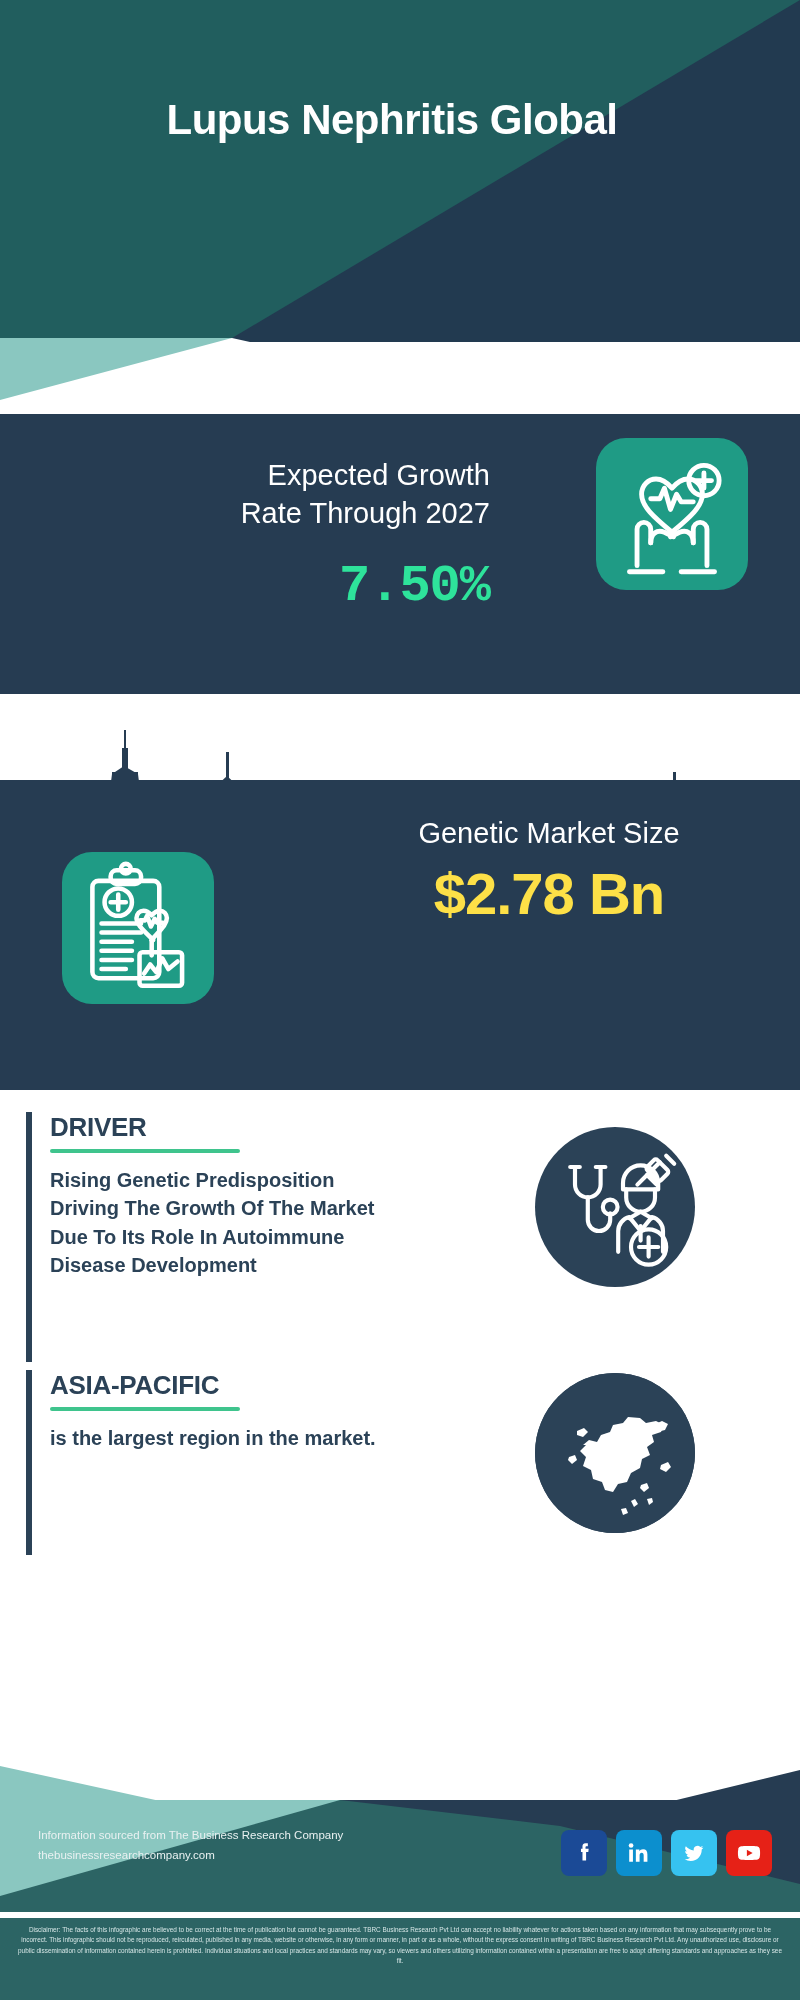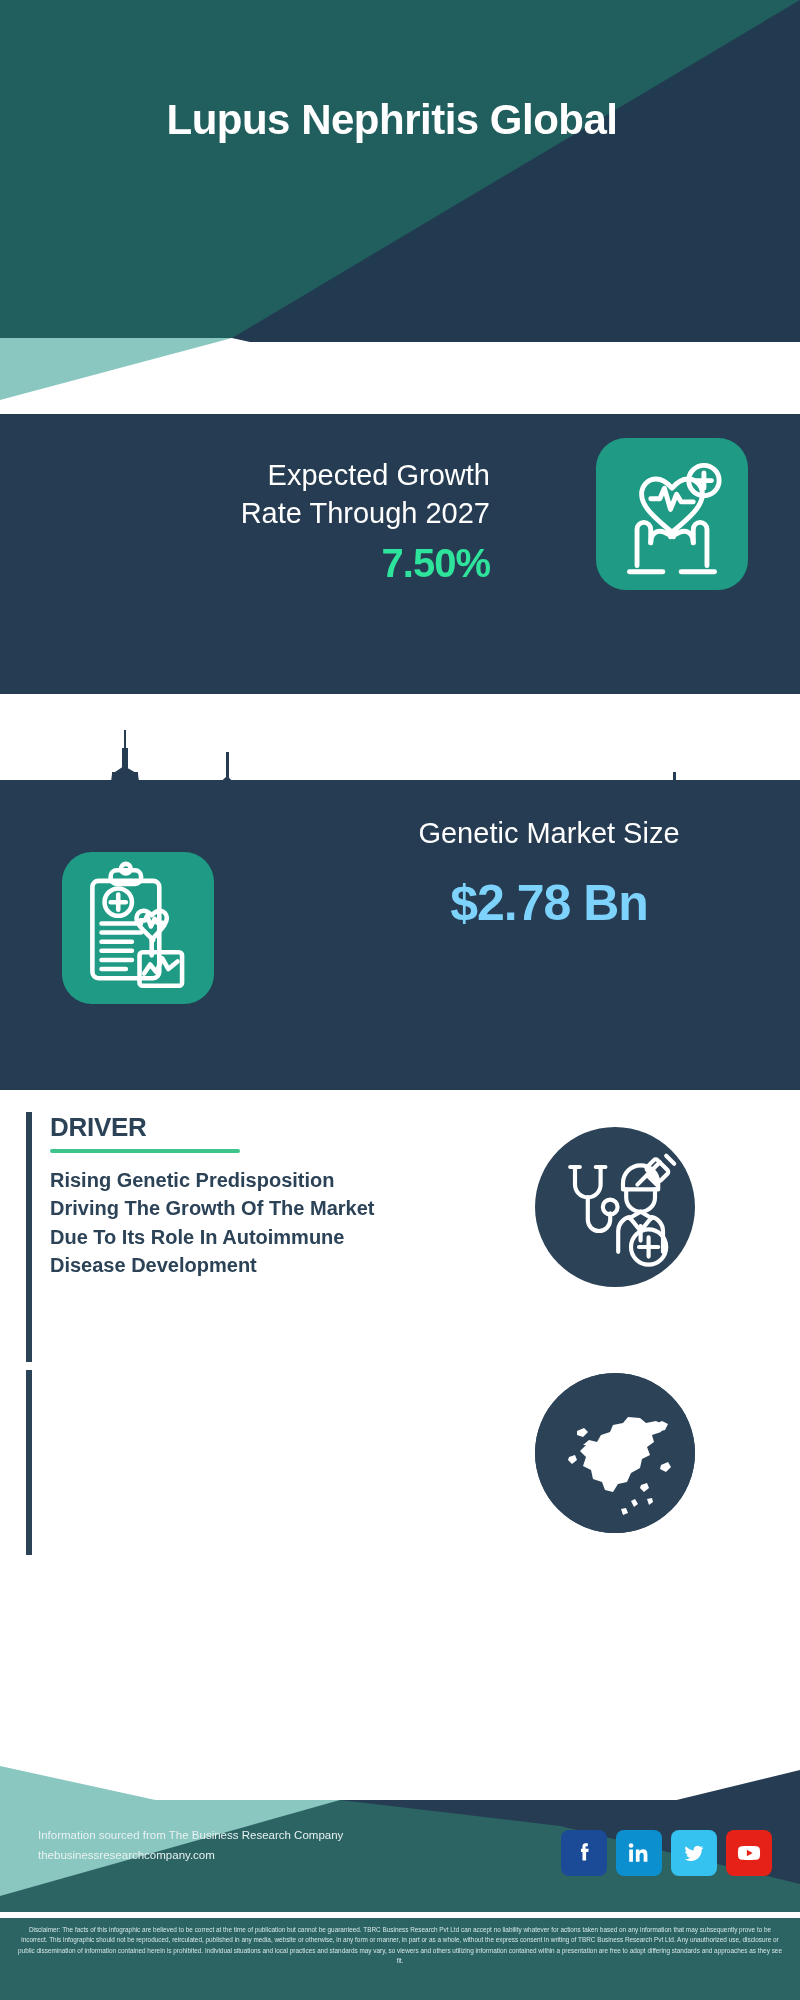--- a/index.html
+++ b/index.html
@@ -38,22 +38,23 @@
   .growth {
     position:absolute; left:0; top:414px; width:800px; height:280px;
     background:#263c52;
   }
   .growth-text {
     position:absolute; left:20px; top:42px; width:470px;
     text-align:right; color:#ffffff;
   }
   .growth-label { font-size:29px; line-height:1.32; font-weight:400; }
   .growth-value {
-    margin-top:8px; font-size:40px; font-weight:bold; color:#2ee39b;
+    margin-top:24px; font-size:52px; font-weight:bold; color:#2ee39b;
     letter-spacing:-1px;
+    font-family:Liberation Mono, monospace;
   }
   .icon-card {
     position:absolute; width:152px; height:152px; border-radius:30px;
     background:#1f9b85;
   }
   .icon-card.growth-icon { right:52px; top:24px; }
 
   
   .skyline-wrap {
     position:absolute; left:0; top:694px; width:800px; height:180px;
@@ -62,21 +63,21 @@
   .market {
     position:absolute; left:0; top:780px; width:800px; height:310px;
     background:#263c52;
   }
   .market-text {
     position:absolute; right:36px; top:34px; width:430px;
     text-align:center; color:#ffffff;
   }
   .market-label { font-size:29px; line-height:1.32; font-weight:400; }
   .market-value {
-    margin-top:22px; font-size:50px; font-weight:bold; color:#7dd3fc;
+    margin-top:8px; font-size:58px; font-weight:bold; color:#fde047;
     letter-spacing:-1px;
   }
   .icon-card.market-icon { left:62px; top:72px; }
 
   
   .body-sec {
     position:absolute; left:0; top:1090px; width:800px; height:580px;
     background:#ffffff;
   }
   .block { position:absolute; }
@@ -338,20 +339,27 @@
           <path d="M78 22 l-14 14"></path>
           <path d="M82 18 l5 5"></path>
           <path d="M70 30 l6 6"></path>
           <rect x="70.5" y="22.5" width="12" height="9" rx="1.6" transform="rotate(45 76.5 27)"></rect>
         </g>
       </svg>
     </div>
 
     <div class="block" style="left:26px; top:280px; width:420px; height:185px;">
       <div class="bar"></div>
+      <div class="block-inner">
+        <div style="display:inline-block;">
+          <div class="block-title">ASIA-PACIFIC</div>
+          <div class="rule" style="width:190px;"></div>
+        </div>
+        <div class="block-body">is the largest region in the market.</div>
+      </div>
     </div>
 
     <div class="circ" style="left:535px; top:283px;">
       <svg viewBox="0 0 160 160" width="160" height="160">
         <circle cx="80" cy="80" r="80" fill="#2b4257"></circle>
         <g fill="#ffffff">
           <path d="M48 72 l6 -5 l8 2 l4 -7 l9 -3 l3 -7 l10 -2 l5 -6 l12 1 l6 5 l10 -2
                    l8 4 l-3 7 l-9 3 l2 7 l-7 5 l3 8 l-8 4 l-2 9 l-9 5 l-4 9 l-9 2
                    l-5 8 l-8 -2 l-3 -8 l-9 -3 l-2 -9 l-8 -4 l3 -9 l-6 -6 l6 -6 z"></path>
           <path d="M118 52 l9 -4 l6 3 l-3 6 l-8 2 z"></path>

